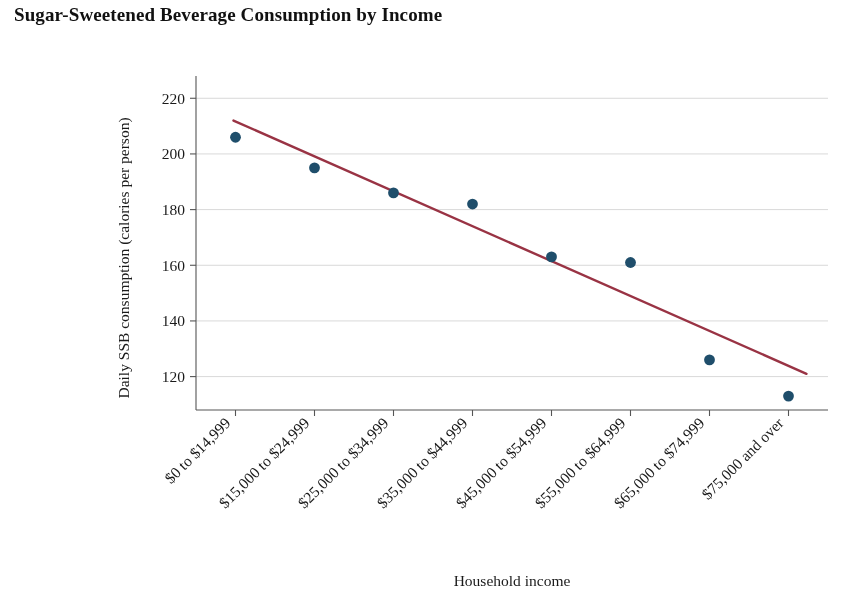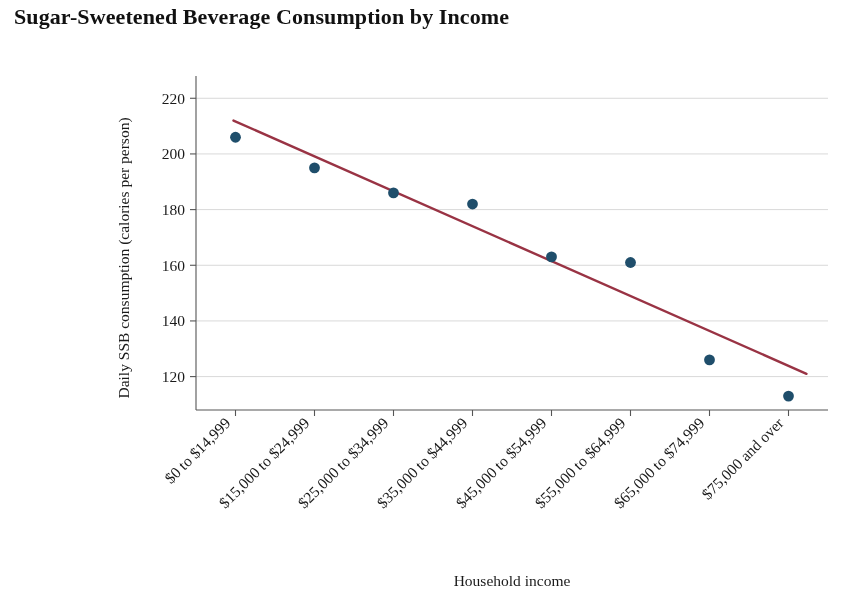--- a/index.html
+++ b/index.html
@@ -19,21 +19,21 @@
     position: absolute;
     left: 0;
     top: 0;
     width: 846px;
     height: 605px;
   }
   #chart-title {
     position: absolute;
     left: 14px;
     top: 4px;
-    font-size: 22px;
+    font-size: 19px;
     font-weight: bold;
     font-family: "Liberation Serif", serif;
     color: #111111;
     letter-spacing: 0.1px;
     white-space: nowrap;
   }
   #plot-svg {
     position: absolute;
     left: 0;
     top: 0;

